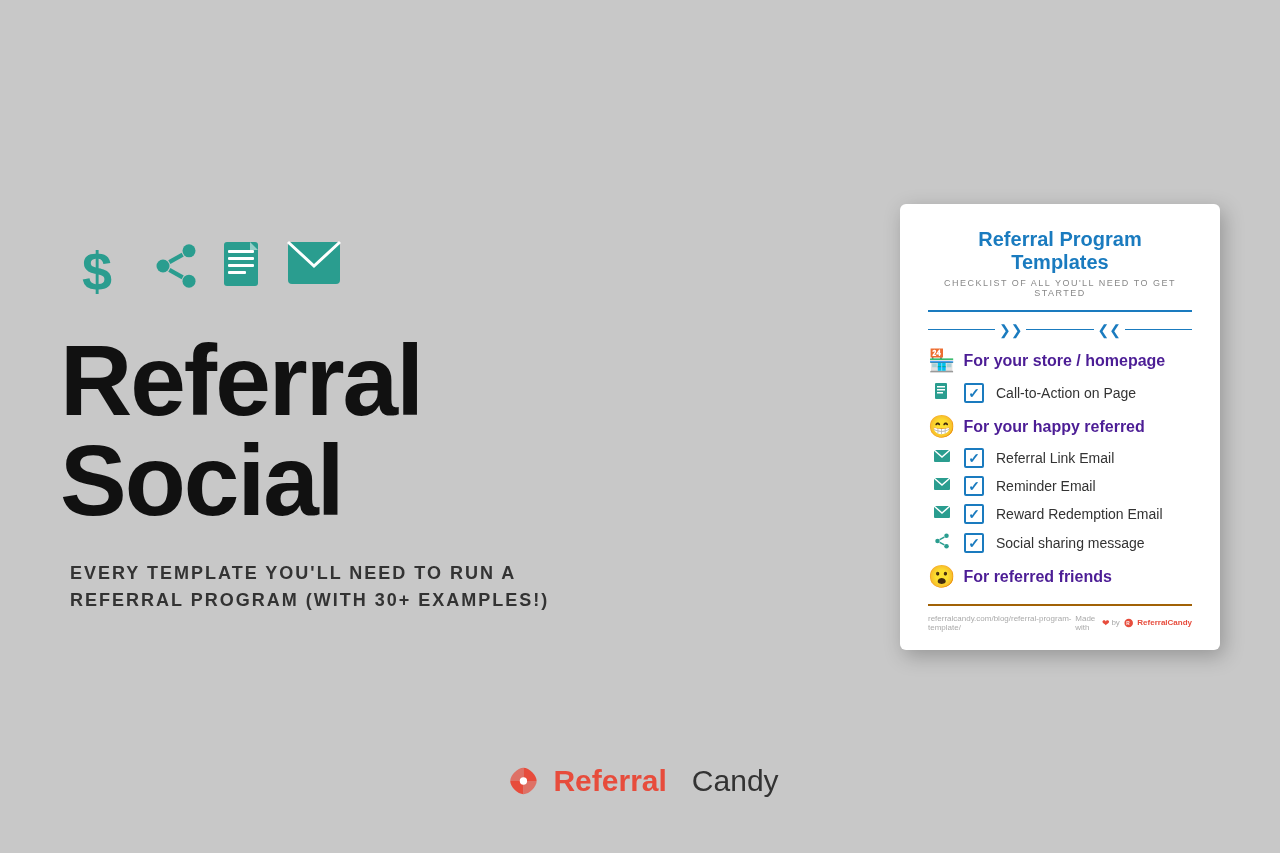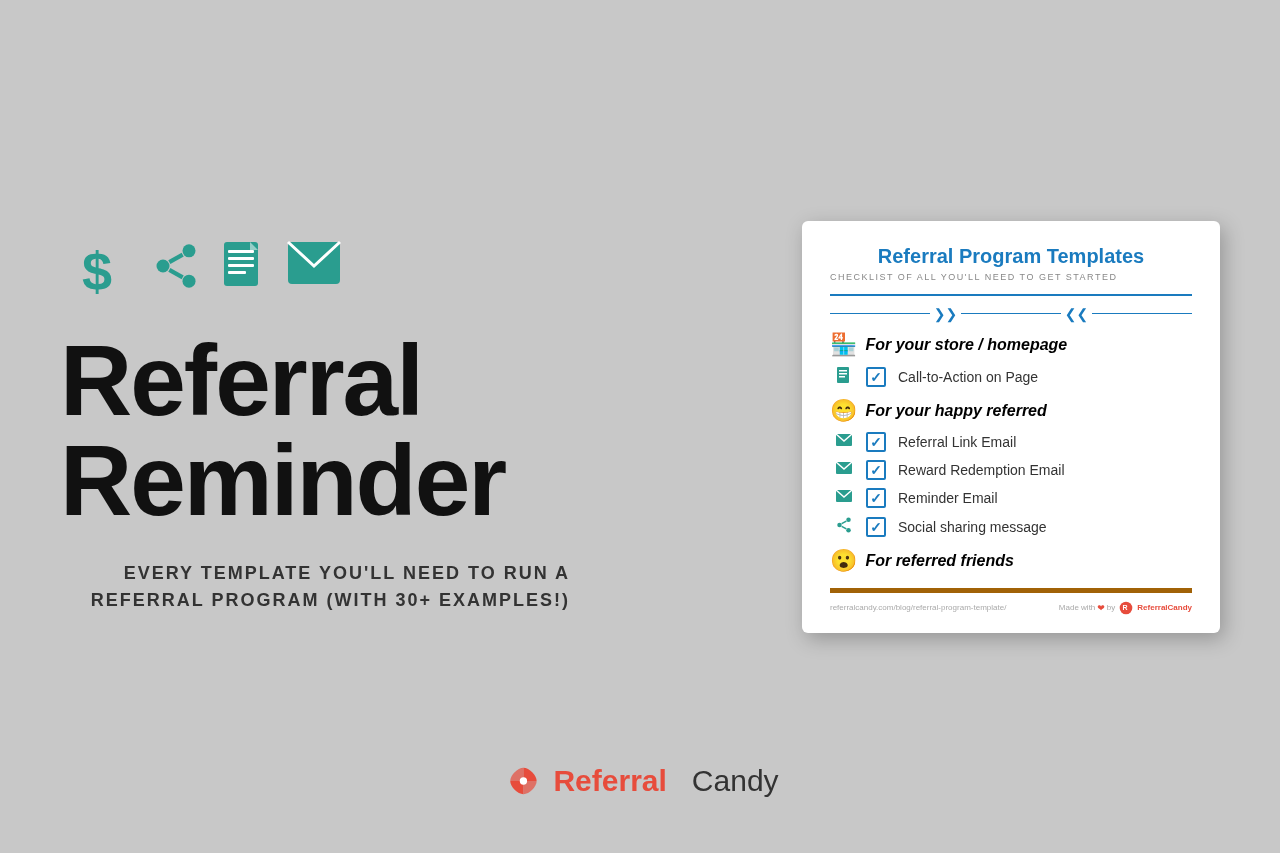--- a/index.html
+++ b/index.html
@@ -53,48 +53,49 @@
       letter-spacing: -2px;
     }
 
     .subtitle {
       margin-top: 30px;
       font-size: 18px;
       font-weight: 700;
       color: #333;
       letter-spacing: 2px;
       text-transform: uppercase;
-      text-align: right;
+      text-align: left;
       line-height: 1.5;
       max-width: 500px;
       margin-left: 10px;
     }
 
     
     .right-section {
-      width: 418px;
+      width: 320px;
       flex-shrink: 0;
     }
 
     .card {
       background: white;
       border-radius: 6px;
       padding: 24px 28px 18px 28px;
       box-shadow: 4px 6px 20px rgba(0,0,0,0.25);
     }
 
     .card-title {
       color: #1a7bbf;
       font-size: 20px;
       font-weight: 900;
       text-align: center;
       margin-bottom: 4px;
     }
 
     .card-subtitle {
+      text-align: center;
       font-size: 9px;
       letter-spacing: 1.5px;
       color: #888;
       text-transform: uppercase;
       margin-bottom: 12px;
     }
 
     .card-divider {
       border: none;
       border-top: 2px solid #1a7bbf;
@@ -130,22 +131,21 @@
       margin: 10px 0 8px 0;
     }
 
     .section-emoji {
       font-size: 22px;
     }
 
     .section-title {
       font-size: 16px;
       font-weight: 700;
-      color: #000000;
-      font-style: italic;
+      color: #4c1d95;
     }
 
     .checklist-item {
       display: flex;
       align-items: center;
       gap: 12px;
       margin-bottom: 8px;
       padding-left: 4px;
     }
 
@@ -178,21 +178,21 @@
       font-size: 14px;
       color: #333;
     }
 
     .card-footer {
       display: flex;
       justify-content: space-between;
       align-items: center;
       margin-top: 14px;
       padding-top: 8px;
-      border-top: 5px solid #a16207;
+      border-top: 2px solid #a16207;
     }
 
     .footer-url {
       font-size: 8px;
       color: #aaa;
     }
 
     .footer-made {
       font-size: 8px;
       color: #aaa;
@@ -281,21 +281,21 @@
       <span class="icon-item">
         <svg width="56" height="46" viewBox="0 0 56 46">
           <rect x="2" y="2" width="52" height="42" rx="4" ry="4" fill="#2a9d8f"></rect>
           <polyline points="2,2 28,26 54,2" fill="none" stroke="white" stroke-width="3"></polyline>
         </svg>
       </span>
     </div>
 
     <div class="main-title">
       <div>Referral</div>
-      <div>Reminder</div>
+      <div>Social</div>
     </div>
 
     <div class="subtitle">EVERY TEMPLATE YOU'LL NEED TO RUN A REFERRAL PROGRAM (WITH 30+ EXAMPLES!)</div>
   </div>
 
   <div class="right-section">
     <div class="card">
 
       <div class="card-title">Referral Program Templates</div>
       <div class="card-subtitle">CHECKLIST OF ALL YOU'LL NEED TO GET STARTED</div>
@@ -344,32 +344,32 @@
       </div>
 
       <div class="checklist-item">
         <span class="item-icon">
           <svg width="18" height="14" viewBox="0 0 18 14">
             <rect x="1" y="1" width="16" height="12" rx="1" fill="#2a9d8f"></rect>
             <polyline points="1,1 9,8 17,1" fill="none" stroke="white" stroke-width="1.5"></polyline>
           </svg>
         </span>
         <div class="item-checkbox"></div>
-        <span class="item-label">Reward Redemption Email</span>
+        <span class="item-label">Reminder Email</span>
       </div>
 
       <div class="checklist-item">
         <span class="item-icon">
           <svg width="18" height="14" viewBox="0 0 18 14">
             <rect x="1" y="1" width="16" height="12" rx="1" fill="#2a9d8f"></rect>
             <polyline points="1,1 9,8 17,1" fill="none" stroke="white" stroke-width="1.5"></polyline>
           </svg>
         </span>
         <div class="item-checkbox"></div>
-        <span class="item-label">Reminder Email</span>
+        <span class="item-label">Reward Redemption Email</span>
       </div>
 
       <div class="checklist-item">
         <span class="item-icon">
           <svg width="18" height="18" viewBox="0 0 24 24">
             <circle cx="18" cy="5" r="3" fill="#2a9d8f"></circle>
             <circle cx="6" cy="12" r="3" fill="#2a9d8f"></circle>
             <circle cx="18" cy="19" r="3" fill="#2a9d8f"></circle>
             <line x1="15.09" y1="6.77" x2="8.91" y2="10.23" stroke="#2a9d8f" stroke-width="2"></line>
             <line x1="8.91" y1="13.77" x2="15.09" y2="17.23" stroke="#2a9d8f" stroke-width="2"></line>

